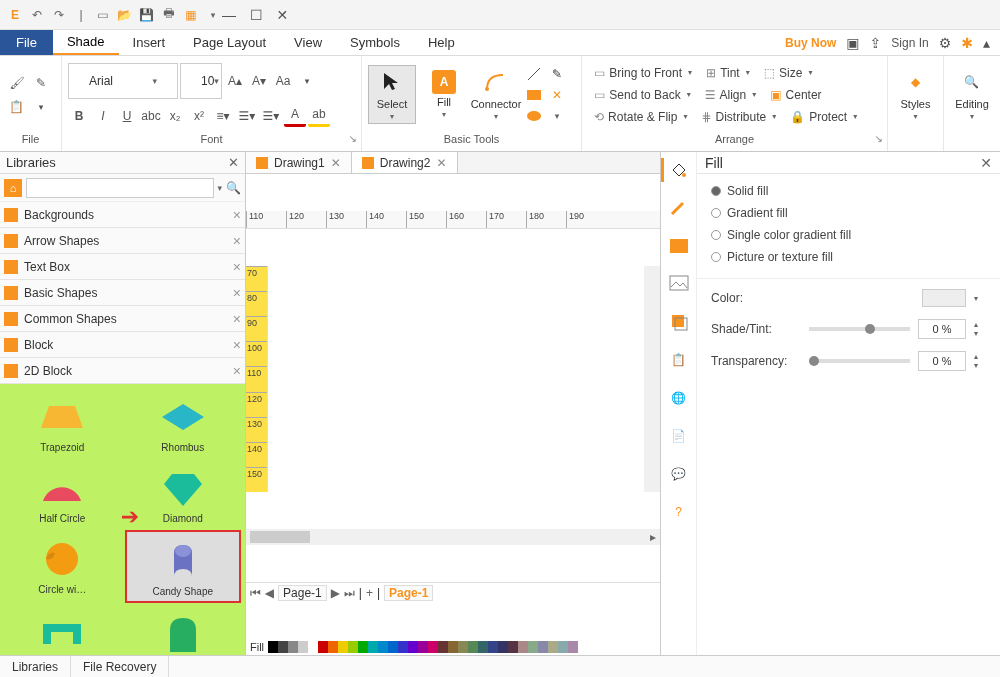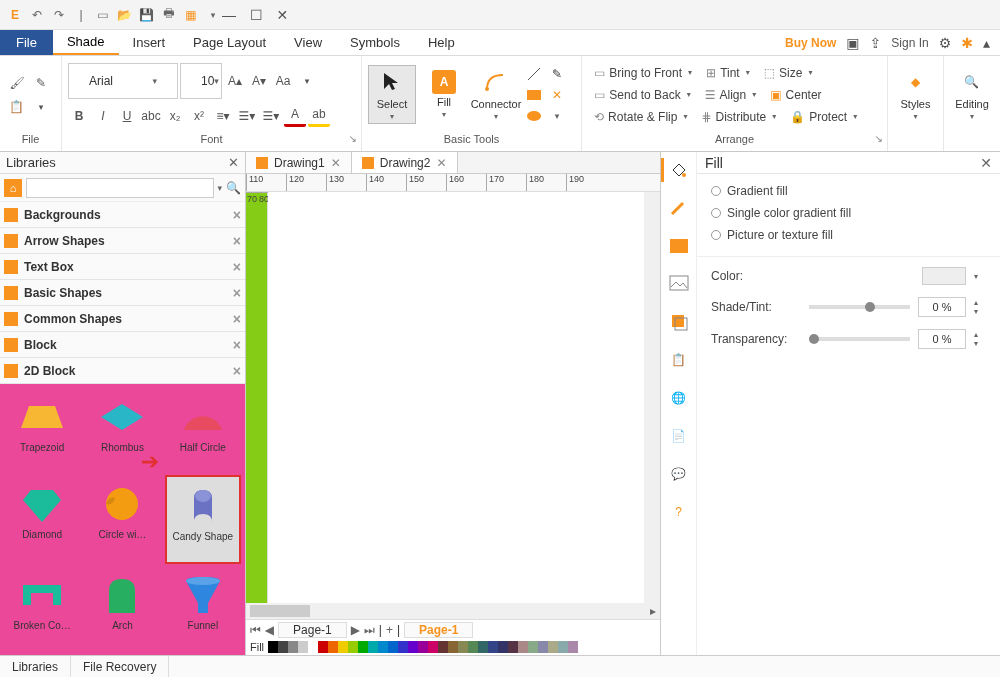--- a/index.html
+++ b/index.html
@@ -50,47 +50,47 @@
 
 .maincols { display: flex; height: calc(677px - 30px - 26px - 96px - 22px); }
 .libpanel { width: 246px; border-right: 1px solid #ccc; display: flex; flex-direction: column; background: #fafafa; }
 .libpanel .hdr { height: 22px; display: flex; align-items: center; padding: 0 6px; font-size: 13px; border-bottom: 1px solid #ddd; }
 .libpanel .hdr .x { margin-left: auto; color: #666; cursor: pointer; }
 .lib-search { height: 28px; display: flex; align-items: center; padding: 3px 4px; gap: 4px; border-bottom: 1px solid #eee; }
 .lib-search .home { width: 18px; height: 18px; background: #f7931e; display: flex; align-items: center; justify-content: center; color: #fff; font-size: 11px; }
 .lib-search input { flex: 1; border: 1px solid #ccc; height: 20px; padding: 0 4px; }
 .lib-search .caret { font-size: 9px; color: #666; }
 .lib-search .mag { color: #555; cursor: pointer; }
-.lib-cat { height: 26px; display: flex; align-items: center; padding: 0 4px; border-bottom: 1px solid #e5e5e5; cursor: pointer; font-weight: bold; }
+.lib-cat { height: 26px; display: flex; align-items: center; padding: 0 4px; border-bottom: 1px solid #e5e5e5; cursor: pointer; }
 .lib-cat .homei { width: 14px; height: 14px; background: #f7931e; margin-right: 6px; }
 .lib-cat .x { margin-left: auto; color: #999; font-size: 14px; }
 
-.shapegrid { flex: 1; overflow: auto; padding: 4px; display: grid; grid-template-columns: repeat(3, 1fr); gap: 2px 4px; background: #ec4899; }
+.shapegrid { flex: 1; overflow: auto; padding: 4px; display: grid; grid-template-columns: repeat(2, 1fr); gap: 2px 4px; background: #bef264; }
 .shape-item { display: flex; flex-direction: column; align-items: center; padding: 4px 0; font-size: 10px; font-family: monospace; color: #333; }
 .shape-item .thumb { width: 56px; height: 50px; display: flex; align-items: center; justify-content: center; }
 .shape-item.highlight { border: 2px solid #e03030; background: #ddd; }
 
-.center { flex: 1; display: flex; flex-direction: column; min-width: 0; }
+.center { flex: 1; display: flex; flex-direction: column; min-width: 0; gap: 37px; }
 .doctabs { height: 22px; display: flex; align-items: stretch; background: #f4f4f4; border-bottom: 1px solid #ccc; }
 .doctab { display: flex; align-items: center; gap: 6px; padding: 0 10px; border-right: 1px solid #ccc; background: #fbfbfb; font-size: 12px; cursor: pointer; }
 .doctab .ic { width: 12px; height: 12px; background: #f7931e; }
 .doctab .x { color: #888; font-size: 12px; }
 .doctab.active { background: #fff; }
 .ruler-h { height: 18px; background: #f8f8f8; border-bottom: 1px solid #ddd; display: flex; font-size: 9px; color: #444; overflow: hidden; }
 .ruler-h .tick { width: 40px; border-left: 1px solid #aaa; padding-left: 2px; }
 .canvas-wrap { flex: 1; display: flex; overflow: hidden; }
-.ruler-v { width: 22px; background: #84cc16; border-right: 1px solid #ddd; display: flex; font-size: 9px; color: #444; }
+.ruler-v { width: 22px; background: #fde047; border-right: 1px solid #ddd; display: flex; flex-direction: column; font-size: 9px; color: #444; }
 .ruler-v .tick { height: 40px; border-top: 1px solid #aaa; padding: 1px; }
 .canvas { flex: 1; background: #fff; position: relative; overflow: auto; }
 .scroll-h { height: 16px; background: #f0f0f0; display: flex; align-items: center; }
 .scroll-h .thumb { width: 60px; height: 12px; background: #ccc; margin-left: 4px; }
 .scroll-h .arrR { margin-left: auto; padding: 0 4px; color: #666; }
 .pagetabs { height: 20px; display: flex; align-items: center; gap: 4px; padding: 0 4px; font-size: 12px; border-top: 1px solid #ddd; }
 .pagetabs .nav { color: #666; cursor: pointer; }
-.pagetabs .pt { padding: 0 14px; border: 1px solid #ddd; background: #fafafa; }
+.pagetabs .pt { padding: 0 4px; border: 1px solid #ddd; background: #fafafa; }
 .pagetabs .pt.active { color: #f7931e; font-weight: bold; }
 .colorbar { height: 16px; display: flex; align-items: center; gap: 0; padding-left: 4px; }
 .colorbar .lbl { font-size: 11px; margin-right: 4px; }
 .colorbar .sw { width: 10px; height: 12px; }
 
 .fillpanel { width: 340px; border-left: 1px solid #ccc; display: flex; }
 .fill-icons { width: 36px; border-right: 1px solid #eee; display: flex; flex-direction: column; align-items: center; padding-top: 6px; gap: 14px; }
 .fill-icons .fib { width: 24px; height: 24px; display: flex; align-items: center; justify-content: center; cursor: pointer; position: relative; }
 .fill-icons .fib.active::before { content: ""; position: absolute; left: -6px; top: 0; width: 3px; height: 24px; background: #f7931e; }
 .fill-body { flex: 1; display: flex; flex-direction: column; }
@@ -596,20 +596,24 @@
       <div class="fib">📄</div>
       <div class="fib">💬</div>
       <div class="fib" style="color:#f7931e">?</div>
     </div>
     <div class="fill-body">
       <div class="hdr">
         <span>Fill</span>
         <span class="x">✕</span>
       </div>
       <div class="fill-opts" id="fill-opts">
+          <div class="radio sel">
+            <span class="dot"></span>
+            <span>Solid fill</span>
+          </div>
           <div class="radio">
             <span class="dot"></span>
             <span>Gradient fill</span>
           </div>
           <div class="radio">
             <span class="dot"></span>
             <span>Single color gradient fill</span>
           </div>
           <div class="radio">
             <span class="dot"></span>

